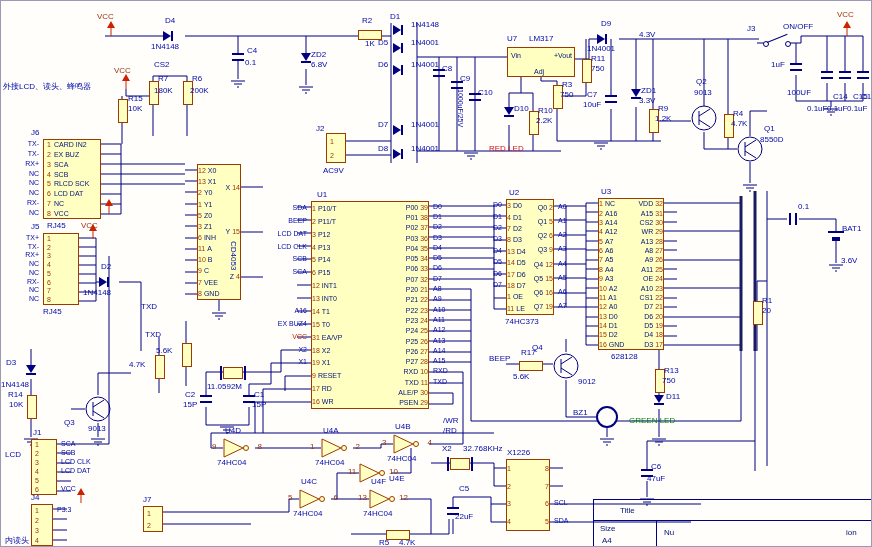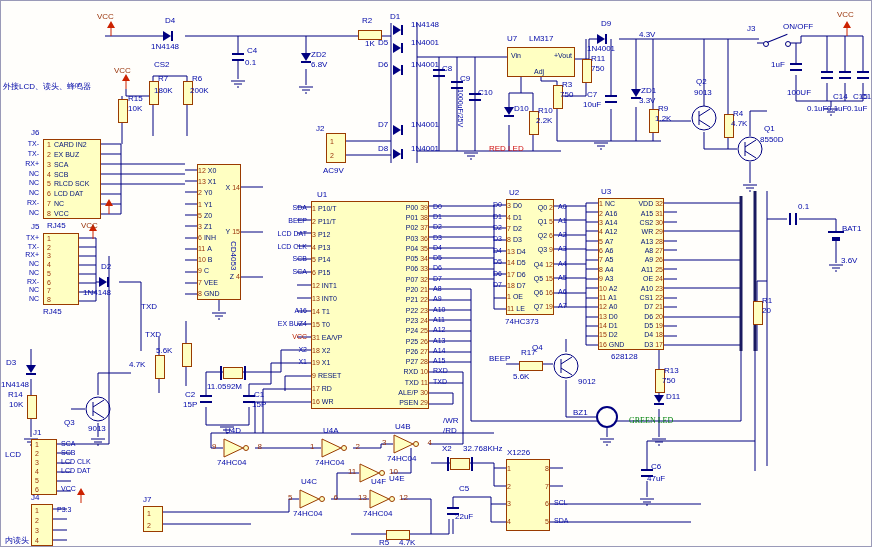--- a/index.html
+++ b/index.html
@@ -21,21 +21,21 @@
   .conn{position:absolute;background:#ffffc2;border:1px solid #9a3b00;display:flex;flex-direction:column;justify-content:space-around;box-sizing:border-box;z-index:10;}
   .crow{position:relative;display:flex;align-items:center;gap:3px;font-size:7px;line-height:7px;padding-left:3px;white-space:nowrap;}
   .cnum{color:#99330a;}
   .clbl{color:#00127a;}
   .cext{position:absolute;top:-1px;font-size:7px;color:#0008a8;white-space:nowrap;}
   .conn.ext-left .cext{right:100%;margin-right:5px;}
   .conn.ext-right .cext{left:100%;margin-left:5px;}
   
   .flabel{position:absolute;font-size:8px;line-height:8px;color:#0008a8;white-space:nowrap;z-index:30;}
   .flabel.red{color:#d01010;}
-  .flabel.green{color:#00820a;font-family:Liberation Serif, serif;}
+  .flabel.green{color:#00820a;}
   .flabel.dkred{color:#99330a;}
   .flabel.vert{writing-mode:vertical-rl;font-size:7px;}
   
   .shape{position:absolute;z-index:15;}
   .res-v{width:8px;height:22px;background:#ffffc2;border:1px solid #9a3b00;}
   .res-h{width:22px;height:8px;background:#ffffc2;border:1px solid #9a3b00;}
   .cap-v{width:12px;height:4px;border-top:2px solid #000080;border-bottom:2px solid #000080;}
   .cap-h{width:4px;height:12px;border-left:2px solid #000080;border-right:2px solid #000080;}
   .dio-h{width:10px;height:10px;}
   .dio-h::before{content:'';position:absolute;left:0;top:0;border-left:8px solid #000080;border-top:5px solid transparent;border-bottom:5px solid transparent;}
@@ -1085,14 +1085,23 @@
   <span class="flabel" style="left:488px;top:354px">BEEP</span>
   <span class="flabel red" style="left:488px;top:144px">RED LED</span>
   <span class="flabel green" style="left:628px;top:416px">GREEN LED</span>
   <span class="flabel" style="left:4px;top:450px">LCD</span>
   <span class="flabel" style="left:4px;top:536px">内读头</span>
   <span class="flabel" style="left:153px;top:60px">CS2</span>
   <span class="flabel" style="left:770px;top:60px">1uF</span>
   <span class="flabel" style="left:786px;top:88px">100UF</span>
 
 
+  <div class="tblock">
+    <div class="hline"></div>
+    <div class="vline"></div>
+    <span style="left:26px;top:6px">Title</span>
+    <span style="left:6px;top:24px">Size</span>
+    <span style="left:8px;top:36px">A4</span>
+    <span style="left:70px;top:28px">Nu</span>
+    <span style="left:252px;top:28px">ion</span>
+  </div>
 
 </div>
 
 </body></html>

